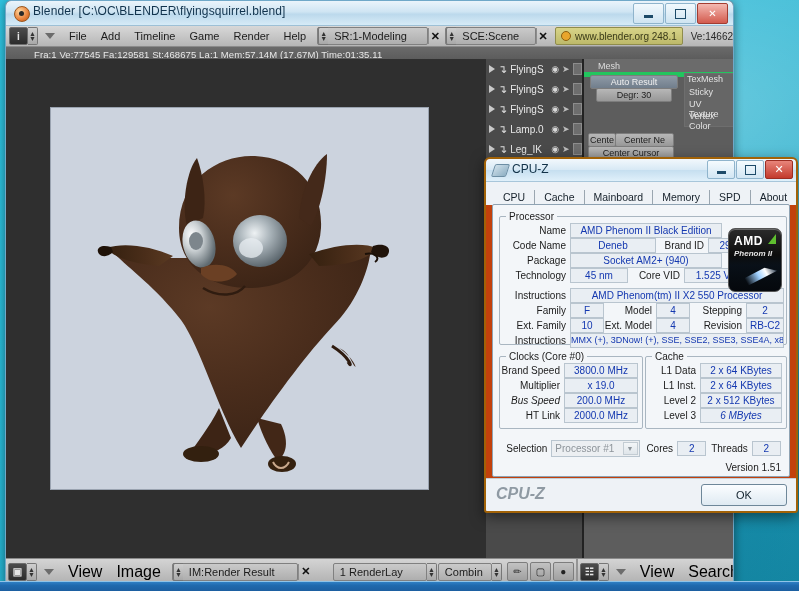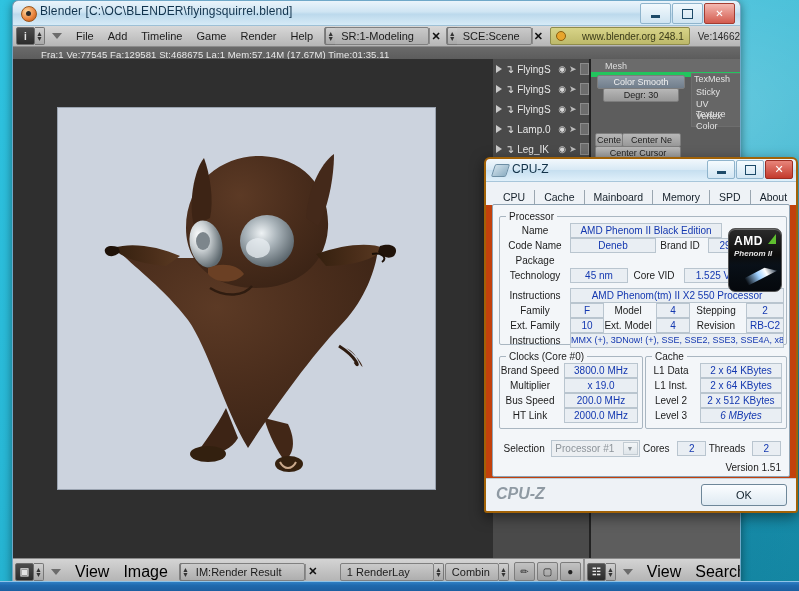--- a/index.html
+++ b/index.html
@@ -11,21 +11,21 @@
   }
   
   #desktop{position:absolute;inset:0;
     background:
       radial-gradient(ellipse at 88% 18%, rgba(255,255,255,.30), rgba(255,255,255,0) 45%),
       radial-gradient(ellipse at 70% 90%, rgba(0,60,90,.30), rgba(0,0,0,0) 55%),
       linear-gradient(145deg,#2fc3e0 0%,#28b8d6 40%,#1ea6c4 75%,#1791ad 100%);
   }
   
   #blender-window{
-    position:absolute;left:12px;top:0px;width:727px;height:583px;
+    position:absolute;left:5px;top:0px;width:727px;height:583px;
     border:1px solid #6fa8c8;border-radius:6px 6px 0 0;
     background:#2d2d2d;box-shadow:0 2px 10px rgba(0,0,0,.45);
     overflow:hidden;
   }
   .win-titlebar{
     height:24px;position:relative;
     background:linear-gradient(180deg,#eaf4fb 0%,#cfe5f3 45%,#bcd9ec 55%,#d6ebf7 100%);
     border-bottom:1px solid #9dc0d6;
   }
   .win-title{
@@ -68,21 +68,21 @@
     border-top:6px solid #6c6c6c;margin:0 7px;}
   .bl-menu{padding:0 7px;cursor:default;}
   .bl-field{
     height:16px;display:flex;align-items:center;border:1px solid #808080;border-radius:2px;
     background:linear-gradient(180deg,#cacaca,#aeaeae);margin-left:4px;
   }
   .bl-field .lbl{padding:0 6px;font-size:11px;color:#1b1b1b;white-space:nowrap;}
   .bl-x{width:14px;height:16px;display:flex;align-items:center;justify-content:center;
     font-size:11px;font-weight:bold;color:#111;border-left:1px solid #8d8d8d;}
   .bl-ver{
-    margin-left:6px;height:16px;display:flex;align-items:center;gap:16px;padding:0 5px;
+    margin-left:6px;height:16px;display:flex;align-items:center;gap:4px;padding:0 5px;
     background:linear-gradient(180deg,#d8d488,#bdb96a);border:1px solid #8f8c4c;border-radius:2px;
     font-size:10px;color:#3a3a18;white-space:nowrap;}
   .dot-o{width:8px;height:8px;border-radius:50%;background:#e8a52c;border:1px solid #8a5f10;}
   .bl-vecount{font-size:10px;color:#2b2b2b;margin-left:8px;white-space:nowrap;}
 
   
   .bl-info{
     height:14px;background:linear-gradient(180deg,#6a6a6a,#5a5a5a);
     color:#e8e8e8;font-size:9.5px;display:flex;align-items:center;padding-left:28px;
     border-bottom:1px solid #3c3c3c;letter-spacing:.1px;white-space:nowrap;
@@ -164,21 +164,21 @@
     background:#eef2f6;}
   .cz-tab{font-size:10.5px;padding:1px 9px 2px 9px;border-right:1px solid #9aa6b0;color:#15202a;}
   .cz-tab.active{font-weight:normal;border-right:1px solid #9aa6b0;}
   .cz-page{position:absolute;left:6px;top:45px;right:6px;bottom:34px;
     border:1px solid #8fa3b3;background:#f3f6f9;border-radius:2px;}
   fieldset.grp{
     position:absolute;border:1px solid #a9b6c1;border-radius:2px;margin:0;padding:0;
   }
   fieldset.grp > legend{font-size:10px;color:#1b1b1b;margin-left:6px;padding:0 3px;}
   .row{display:flex;align-items:center;height:14px;margin:1px 0;}
-  .rlabel{text-align:center;font-size:10px;color:#1b1b1b;padding-right:4px;}
+  .rlabel{text-align:right;font-size:10px;color:#1b1b1b;padding-right:4px;}
   .rval{
     background:#e9eef3;border:1px solid #b9c5cf;color:#1438b0;
     font-size:10px;text-align:center;height:13px;line-height:13px;overflow:hidden;white-space:nowrap;
   }
   .amd-logo{
     position:absolute;width:52px;height:62px;border-radius:7px;
     background:linear-gradient(180deg,#2b2b2b 0%,#0d0d0d 42%,#091018 58%,#05080c 100%);
     border:1px solid #555;box-shadow:inset 0 1px 0 #6a6a6a;
     overflow:hidden;
   }
@@ -416,21 +416,21 @@
           <span class="ol-name">WIDGT</span>
           <span class="ol-eye">◉</span>
           <span class="ol-cur">➤</span>
           <span class="ol-sq"></span>
         </div>
       </div>
 
       <div class="bl-buttons">
         <div class="pnl-title">Mesh</div>
 
-        <div class="bbtn sel" style="position:absolute;left:6px;top:16px;width:86px;height:12px;">Color Smooth</div>
+        <div class="bbtn sel" style="position:absolute;left:6px;top:16px;width:86px;height:12px;">Auto Result</div>
         <div class="bbtn" style="position:absolute;left:12px;top:29px;width:74px;height:12px;">Degr: 30</div>
 
         <div class="bbox" style="position:absolute;left:100px;top:14px;width:94px;height:52px;"></div>
         <div class="blabel" style="position:absolute;left:103px;top:15px;">TexMesh</div>
         <div class="blabel" style="position:absolute;left:105px;top:28px;">Sticky</div>
 
         <div class="blabel" style="position:absolute;left:105px;top:40px;">UV Texture</div>
 
         <div class="blabel" style="position:absolute;left:105px;top:52px;">Vertex Color</div>
 
@@ -533,20 +533,21 @@
         <div class="rval" style="width:150px;">AMD Phenom II Black Edition</div>
       </div>
       <div class="row" style="margin-left:4px;">
         <div class="rlabel" style="width:62px;">Code Name</div>
         <div class="rval" style="width:84px;">Deneb</div>
         <div class="rlabel" style="width:48px;">Brand ID</div>
         <div class="rval" style="width:32px;">29</div>
       </div>
       <div class="row" style="margin-left:4px;">
         <div class="rlabel" style="width:62px;">Package</div>
+        <div class="rval" style="width:150px;">Socket AM2+ (940)</div>
       </div>
       <div class="row" style="margin-left:4px;">
         <div class="rlabel" style="width:62px;">Technology</div>
         <div class="rval" style="width:56px;">45 nm</div>
         <div class="rlabel" style="width:52px;">Core VID</div>
         <div class="rval" style="width:56px;">1.525 V</div>
       </div>
 
       <div class="row" style="margin-left:4px;margin-top:6px;">
         <div class="rlabel" style="width:62px;">Instructions</div>
@@ -585,21 +586,21 @@
       <legend>Clocks (Core #0)</legend>
       <div class="row">
           <div class="rlabel" style="width:60px;">Brand Speed</div>
         <div class="rval" style="width:72px;">3800.0 MHz</div>
         </div>
       <div class="row">
           <div class="rlabel" style="width:60px;">Multiplier</div>
         <div class="rval" style="width:72px;">x 19.0</div>
         </div>
       <div class="row">
-          <div class="rlabel" style="width:60px;">Bus Speed</div>
+          <div class="rlabel" style="width:60px;font-style:italic;">Bus Speed</div>
         <div class="rval" style="width:72px;">200.0 MHz</div>
         </div>
       <div class="row">
           <div class="rlabel" style="width:60px;">HT Link</div>
         <div class="rval" style="width:72px;">2000.0 MHz</div>
         </div>
     </fieldset>
 
     <fieldset class="grp" style="left:152px;top:146px;width:140px;height:76px;">
       <legend>Cache</legend>

